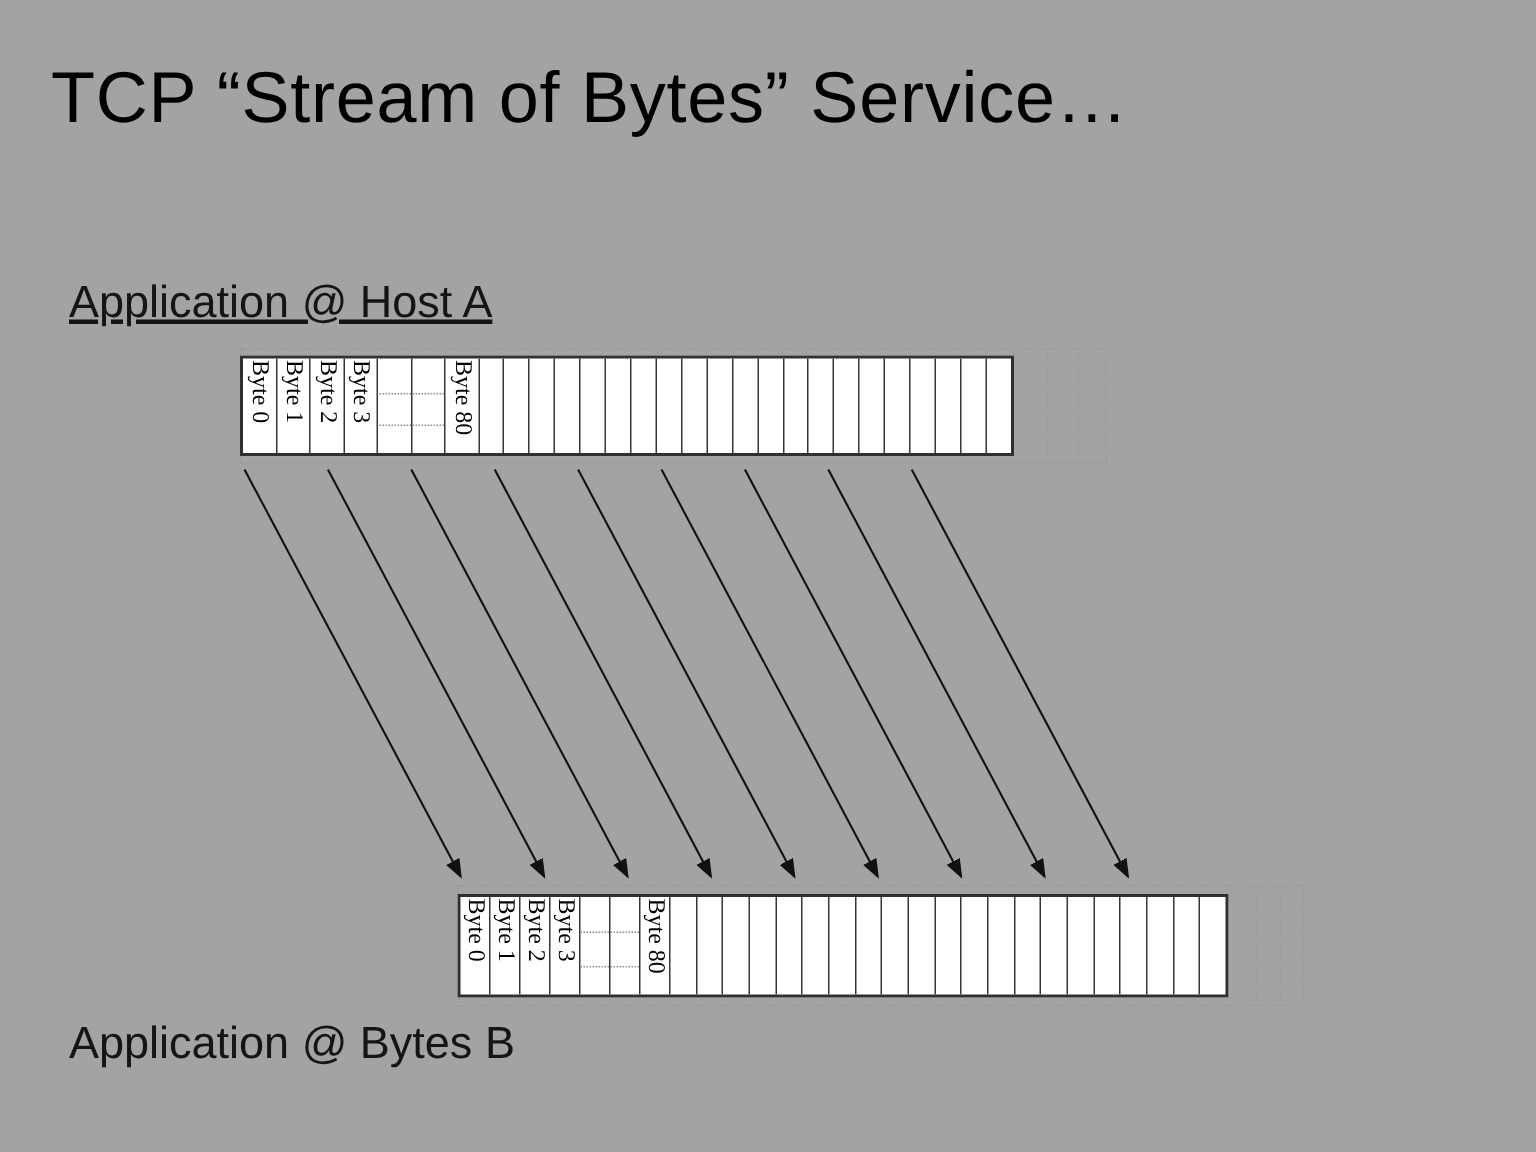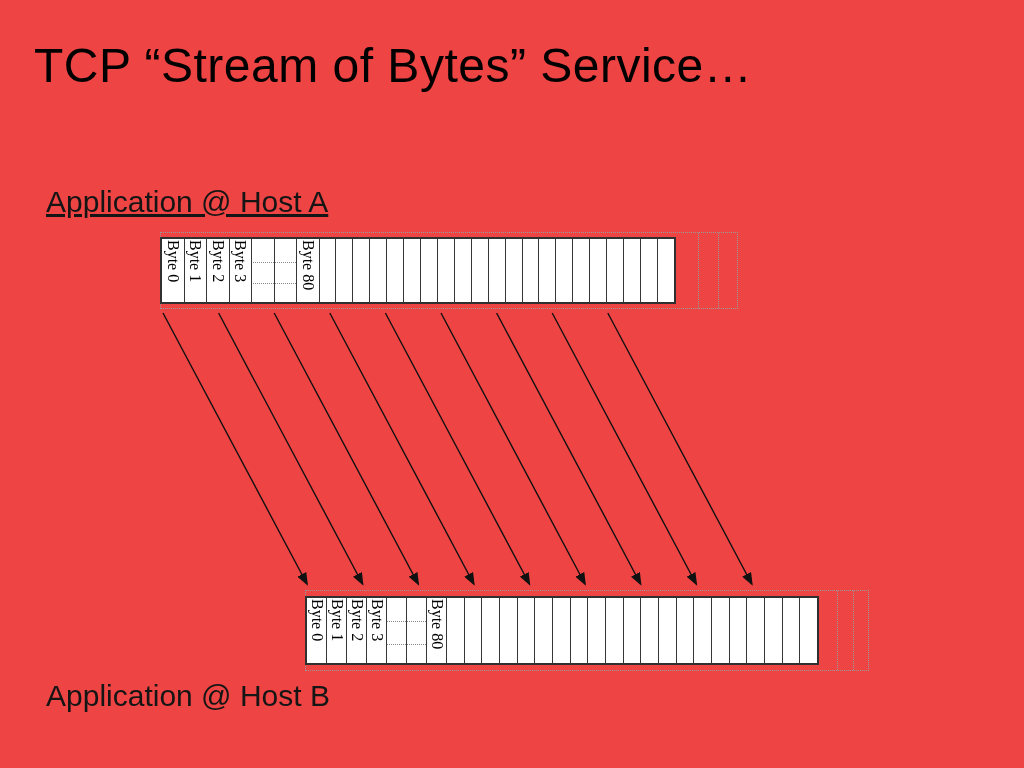--- a/index.html
+++ b/index.html
@@ -1,19 +1,19 @@
 <!DOCTYPE html>
 <html><head>
 <meta charset="utf-8">
 <style>
   * { margin:0; padding:0; box-sizing:border-box; }
   html,body { width:1024px; height:768px; }
   body { background:#fff; font-family:"Liberation Sans", sans-serif; position:relative; overflow:hidden; }
 
-  .slide { position:absolute; inset:0; background:#ef4444; }
+  .slide { position:absolute; inset:0; background:#a3a3a3; }
 
   .title {
     position:absolute; left:34px; top:38px;
     font-size:48px; font-weight:400; color:#000;
     letter-spacing:0.5px; white-space:nowrap;
   }
 
   .host-label {
     position:absolute; font-size:30px; color:#151515; white-space:nowrap;
   }
@@ -172,15 +172,15 @@
         <div class="cell"></div>
         <div class="cell"></div>
         <div class="cell"></div>
         <div class="cell"></div>
         <div class="cell"></div>
         <div class="cell"></div>
         <div class="cell"></div>
       </div>
   </div>
 
-  <div class="host-label host-b">Application @ Host B</div>
+  <div class="host-label host-b">Application @ Bytes B</div>
 
 </div>
 
 </body></html>

